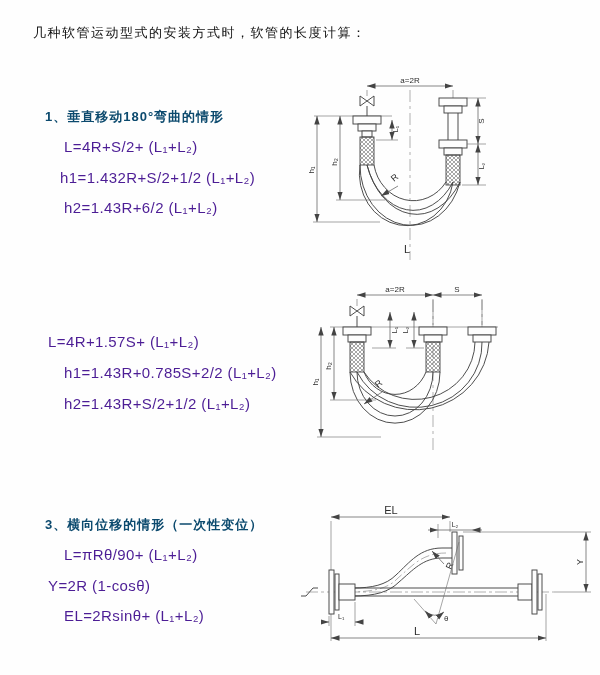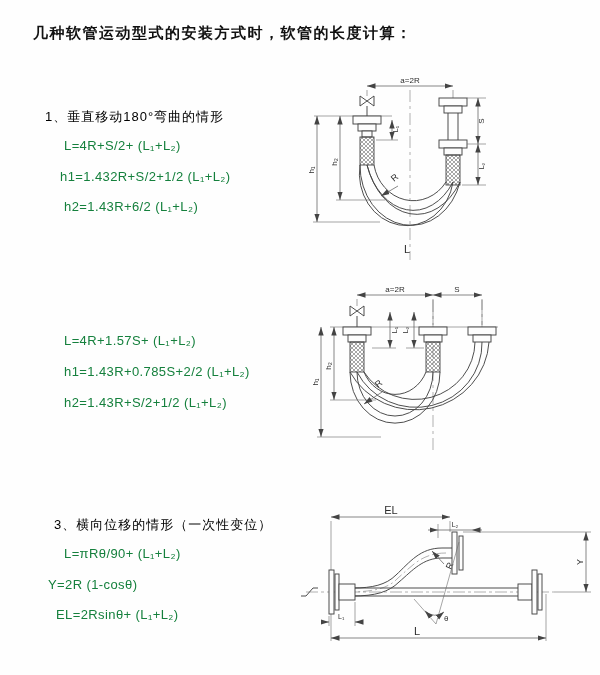--- a/index.html
+++ b/index.html
@@ -4,27 +4,27 @@
 <style>
   html,body{margin:0;padding:0;background:#e9e9e9;}
   .page{
     position:relative;width:600px;height:675px;margin:0 auto;
     background:#fefefe;overflow:hidden;
     font-family:"Liberation Sans","DejaVu Sans",sans-serif;
     color:#1a1a1a;
   }
   .title{
     position:absolute;left:33px;top:24px;
-    font-size:15px;font-weight:bold;letter-spacing:1.5px;color:#111;
+    font-size:13px;font-weight:normal;letter-spacing:1.5px;color:#111;
   }
   .heading{
-    position:absolute;font-size:13px;font-weight:normal;letter-spacing:1px;color:#000000;
+    position:absolute;font-size:13px;font-weight:bold;letter-spacing:1px;color:#0c4a6e;
   }
   .formula{
-    position:absolute;font-size:13px;letter-spacing:0.4px;color:#15803d;
+    position:absolute;font-size:15px;letter-spacing:0.4px;color:#4c1d95;
   }
   svg{position:absolute;overflow:visible;}
   svg text{font-family:"Liberation Sans","DejaVu Sans",sans-serif;fill:#2d2d2d;}
   .dl{stroke:#555;stroke-width:0.7;fill:none;}          
   .xl{stroke:#6a6a6a;stroke-width:0.6;fill:none;}       
   .ol{stroke:#454545;stroke-width:0.95;fill:none;}      
   .cl{stroke:#7d7d7d;stroke-width:0.6;fill:none;}       
   .fl{fill:#fdfdfd;stroke:#454545;stroke-width:0.95;}   
 </style>
 </head>
@@ -32,28 +32,28 @@
 
 <div class="page">
 
   <div class="title">几种软管运动型式的安装方式时，软管的长度计算：</div>
 
   <div class="heading" style="left:45px;top:108px">1、垂直移动180°弯曲的情形</div>
   <div class="formula" style="left:64px;top:138px">L=4R+S/2+ (L₁+L₂)</div>
   <div class="formula" style="left:60px;top:169px">h1=1.432R+S/2+1/2 (L₁+L₂)</div>
   <div class="formula" style="left:64px;top:199px">h2=1.43R+6/2 (L₁+L₂)</div>
 
-  <div class="formula" style="left:64px;top:333px">L=4R+1.57S+ (L₁+L₂)</div>
+  <div class="formula" style="left:48px;top:333px">L=4R+1.57S+ (L₁+L₂)</div>
   <div class="formula" style="left:64px;top:364px">h1=1.43R+0.785S+2/2 (L₁+L₂)</div>
   <div class="formula" style="left:64px;top:395px">h2=1.43R+S/2+1/2 (L₁+L₂)</div>
 
-  <div class="heading" style="left:54px;top:516px">3、横向位移的情形（一次性变位）</div>
+  <div class="heading" style="left:45px;top:516px">3、横向位移的情形（一次性变位）</div>
   <div class="formula" style="left:64px;top:546px">L=πRθ/90+ (L₁+L₂)</div>
   <div class="formula" style="left:48px;top:577px">Y=2R (1-cosθ)</div>
-  <div class="formula" style="left:56px;top:607px">EL=2Rsinθ+ (L₁+L₂)</div>
+  <div class="formula" style="left:64px;top:607px">EL=2Rsinθ+ (L₁+L₂)</div>
 
   <svg style="left:310px;top:70px" width="288" height="196" viewBox="0 0 288 196">
     <defs>
       <marker id="a1" markerUnits="userSpaceOnUse" markerWidth="9" markerHeight="7" refX="8.5" refY="3.5" orient="auto-start-reverse">
         <path d="M0,0.8 L8.5,3.5 L0,6.2 Z" fill="#444"></path>
       </marker>
       <pattern id="bp1" patternUnits="userSpaceOnUse" width="4" height="4">
         <path d="M0,0 L4,4 M0,4 L4,0" stroke="#6b6b6b" stroke-width="0.6"></path>
       </pattern>
     </defs>

